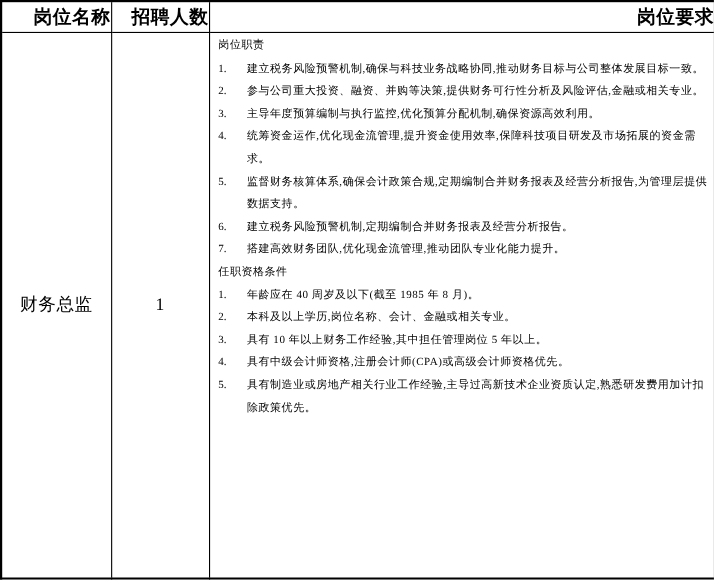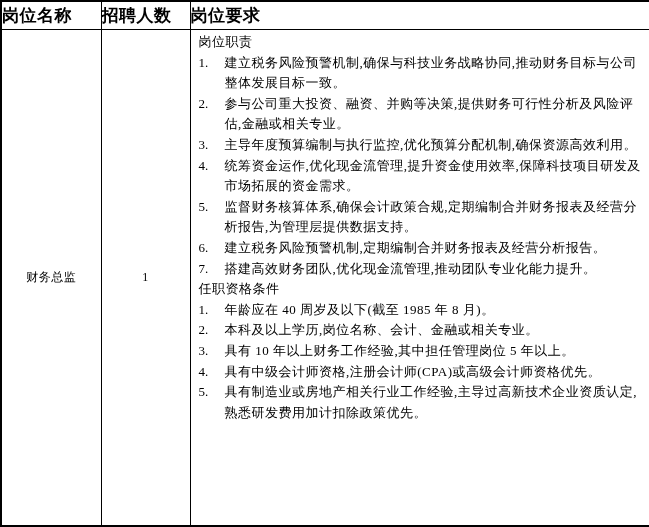--- a/index.html
+++ b/index.html
@@ -26,37 +26,37 @@
   table.job-table td {
     border: 1px solid #000000;
     box-sizing: border-box;
   }
   col.col-position  { width: 100px; }
   col.col-headcount { width: 89px;  }
   col.col-req       { width: 460px; }
   thead th {
     font-weight: 700;
     font-size: 17px;
-    text-align: left;
+    text-align: right;
     vertical-align: middle;
     height: 28px;
     padding: 2px 0;
     letter-spacing: 0.5px;
   }
   td.cell-center {
     text-align: center;
     vertical-align: middle;
-    font-size: 12px;
+    font-size: 16px;
     letter-spacing: 0.5px;
     margin-left: 44px;
   }
   td.cell-req {
     vertical-align: top;
     padding: 2px 6px 2px 8px;
-    font-size: 13px;
+    font-size: 10px;
     line-height: 20.6px;
     letter-spacing: 0.5px;
   }
   .sec-title {
     white-space: nowrap;
   }
   .req-list {
     margin: 0;
     padding: 0;
     list-style: none;

